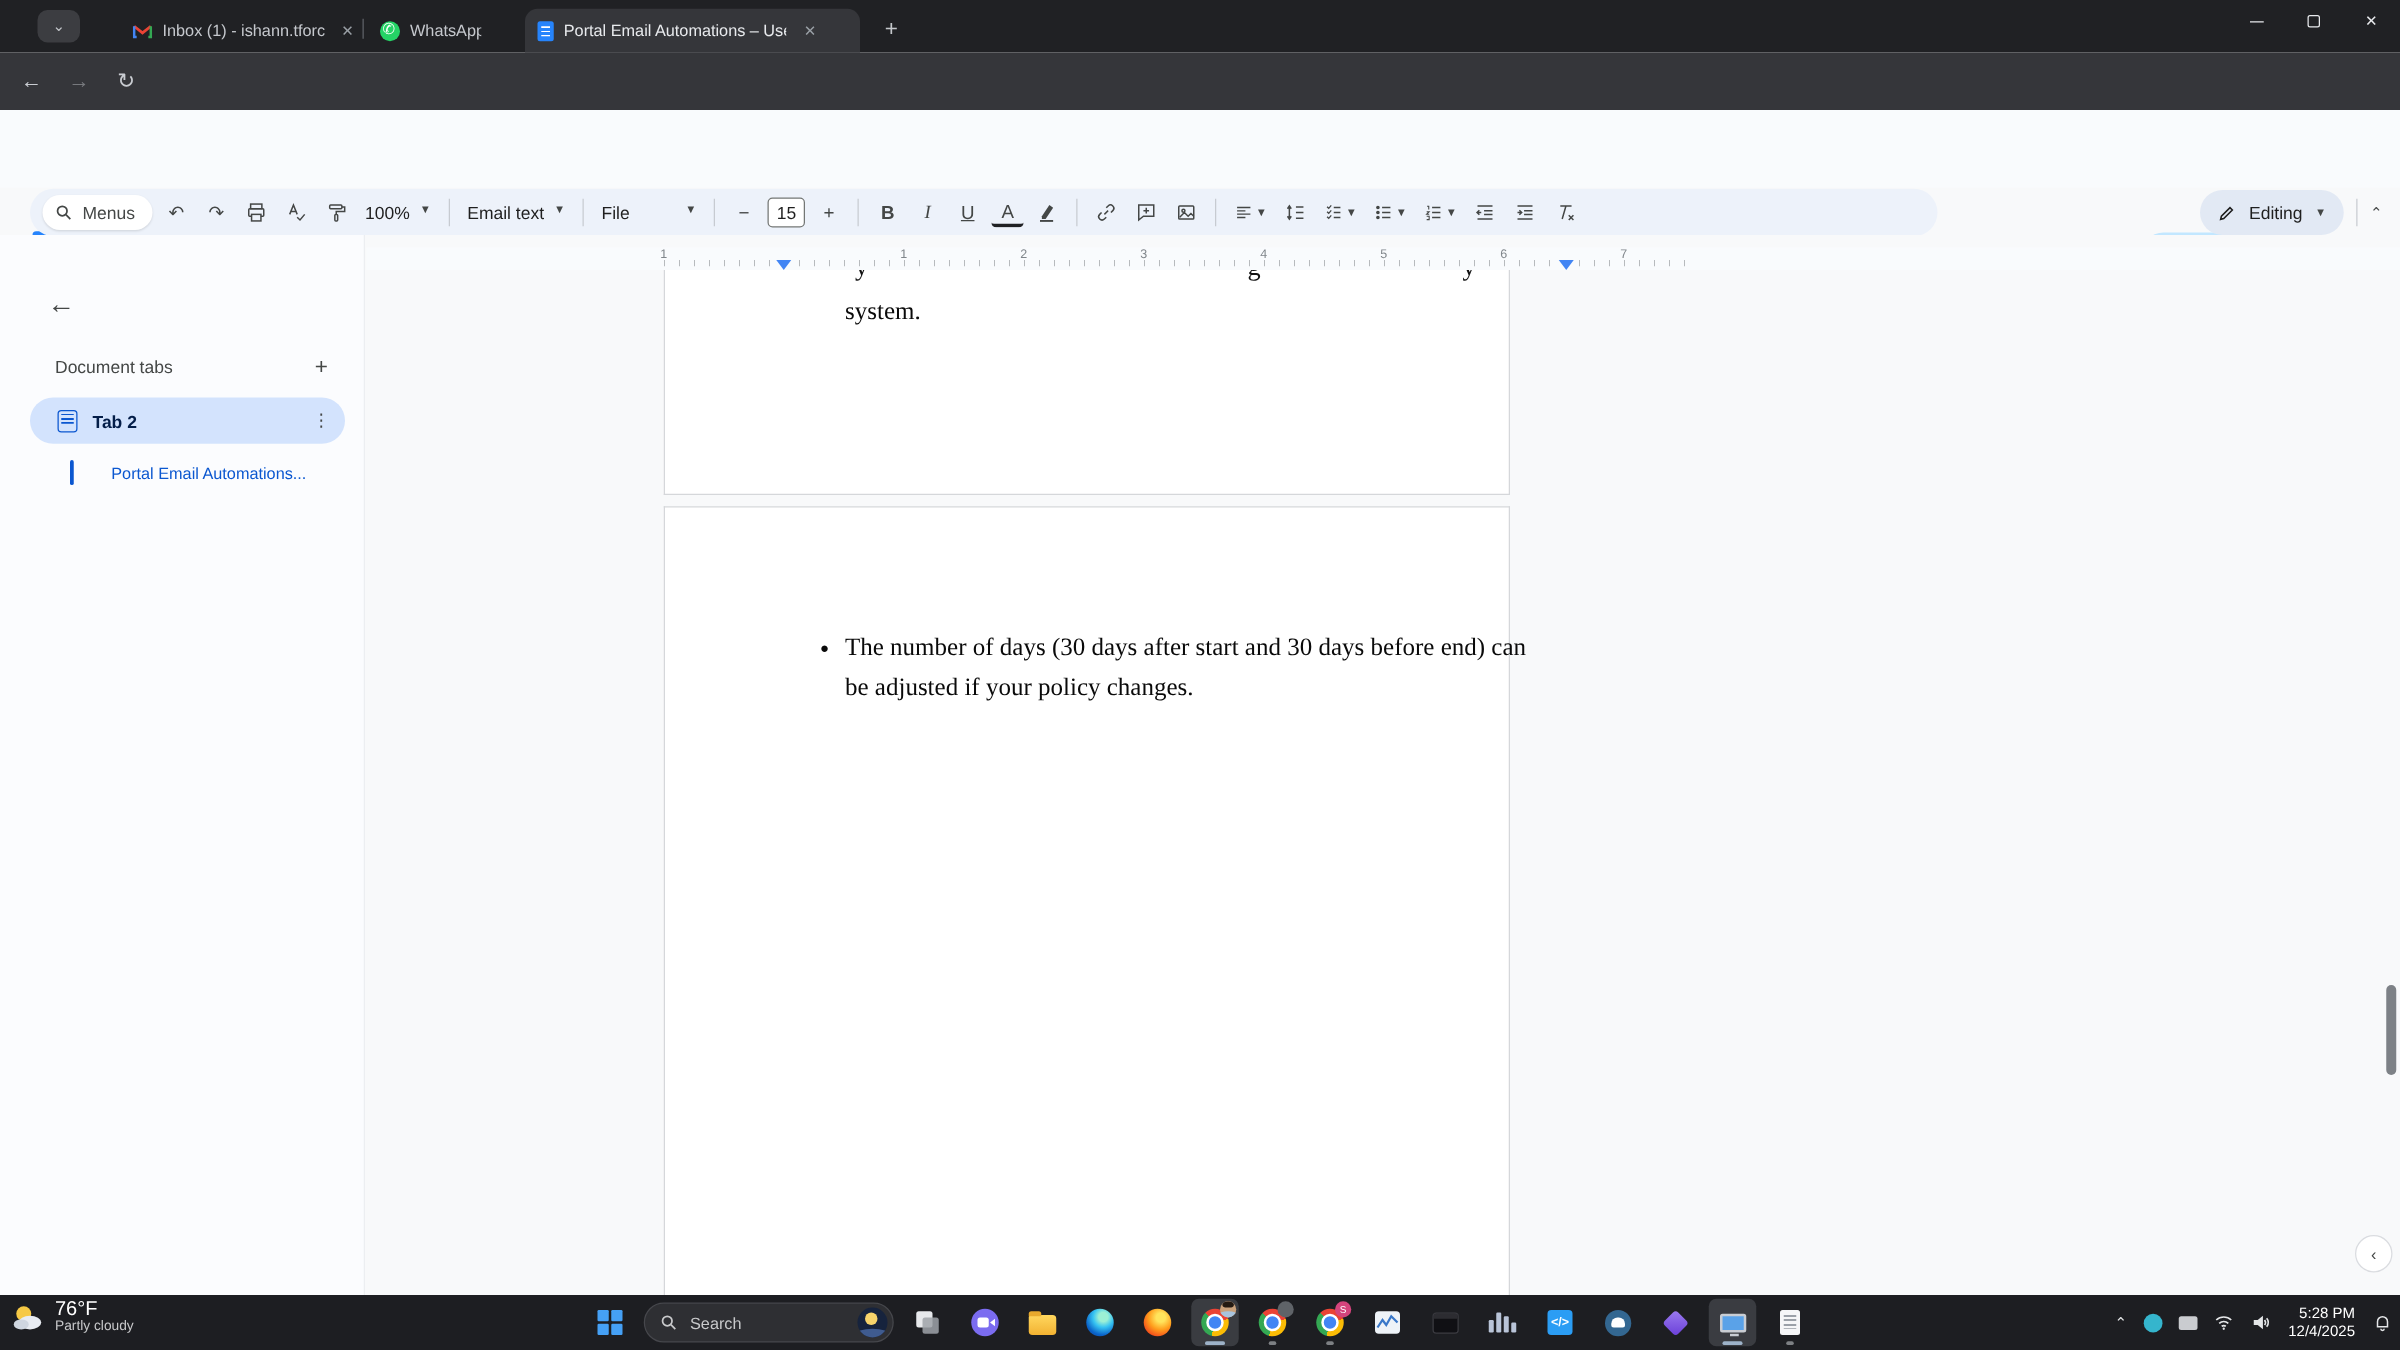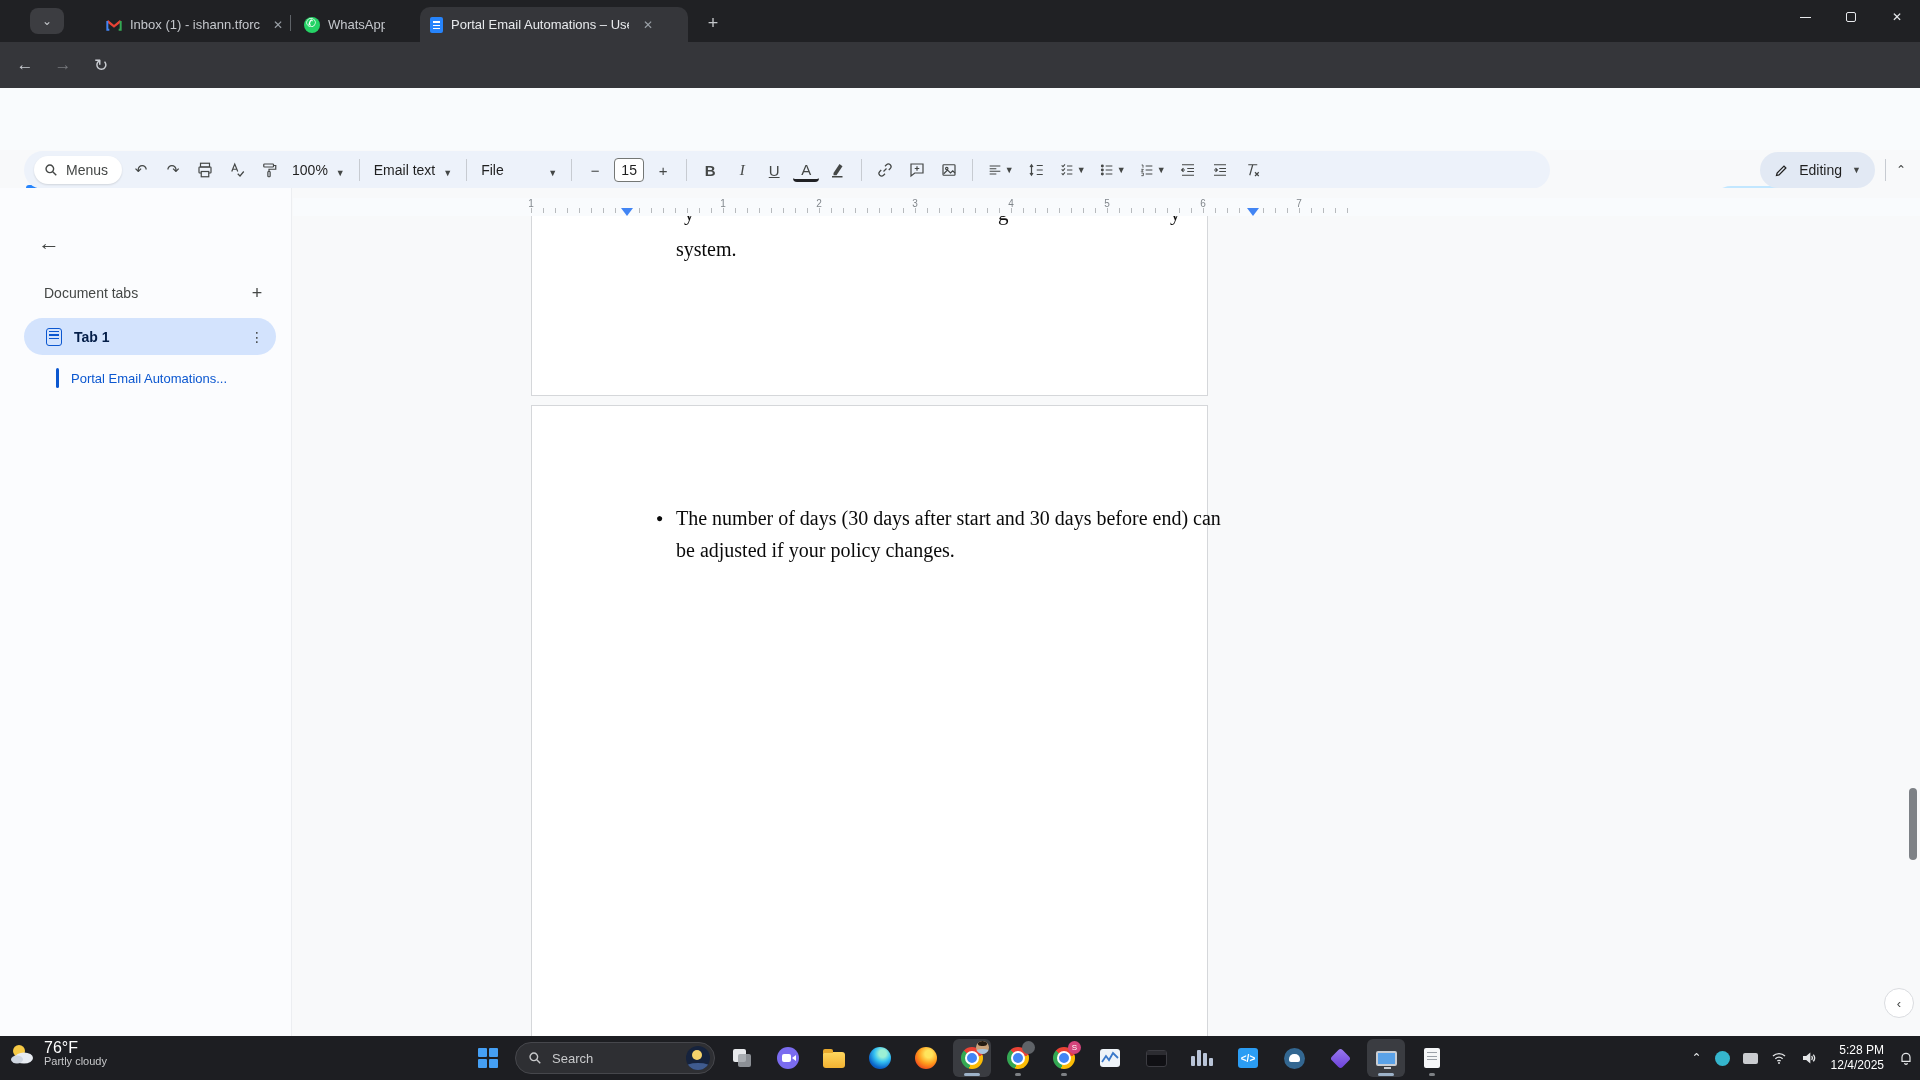--- a/index.html
+++ b/index.html
@@ -67,21 +67,21 @@
 
   
   #dtoolbar { position:absolute; left:24px; top:151px; width:1526px; height:38px; background:#edf2fa; border-radius:19px;
     display:flex; align-items:center; padding:0 10px; gap:6px; color:#444746; }
   .menuspill { background:#fff; border-radius:15px; height:28px; display:flex; align-items:center; gap:8px;
     padding:0 14px 0 10px; font-size:14px; color:#444746; box-shadow:0 1px 2px rgba(0,0,0,.12); }
   .tbi { width:26px; height:26px; display:flex; align-items:center; justify-content:center; border-radius:4px;
     font-size:15px; color:#444746; flex:0 0 auto; }
   .tbi svg { width:18px; height:18px; stroke:#444746; fill:none; stroke-width:1.6; }
   .tsep { width:1px; height:22px; background:#c7cbd1; margin:0 4px; flex:0 0 auto; }
-  .ddtext { font-size:14px; color:#1f1f1f; display:flex; align-items:flex-end; gap:8px; padding:0 4px; }
+  .ddtext { font-size:14px; color:#1f1f1f; display:flex; align-items:flex-start; gap:8px; padding:0 4px; }
   .caret { font-size:9px; color:#444746; }
   #fontsizebox { width:30px; height:24px; border:1px solid #747775; border-radius:4px; background:#fff;
     font-size:14px; color:#1f1f1f; display:flex; align-items:center; justify-content:center; }
   #modearea { position:absolute; right:14px; top:152px; display:flex; align-items:center; gap:10px; }
   #editingpill { height:36px; border-radius:18px; background:#e2e9f4; display:flex; align-items:center; gap:10px;
     padding:0 14px; font-size:14px; color:#1f1f1f; }
   .chev-up { color:#444746; font-size:12px; }
 
   
   #workspace { position:absolute; left:0; top:188px; width:1920px; height:848px; background:#f8f9fa; }
@@ -90,21 +90,21 @@
   #dtabs-title { position:absolute; left:44px; top:97px; font-size:14px; color:#444746; }
   #dtabs-add { position:absolute; left:244px; top:92px; font-size:18px; color:#444746; width:26px; height:26px;
     display:flex; align-items:center; justify-content:center; border-radius:50%; }
   #tab1pill { position:absolute; left:24px; top:130px; width:252px; height:37px; background:#d3e3fd; border-radius:19px;
     display:flex; align-items:center; padding:0 12px 0 22px; gap:12px; }
   #tab1pill .tab1label { font-size:14px; color:#041e49; font-weight:bold; flex:1; }
   #tab1pill .kebab { color:#444746; font-size:14px; letter-spacing:0; }
   .dtab-icon { width:16px; height:18px; border:1.6px solid #0b57d0; border-radius:3px; position:relative; }
   .dtab-icon::after { content:""; position:absolute; left:2px; top:2.5px; right:2px; height:8px;
     background:repeating-linear-gradient(#0b57d0 0 1.4px, transparent 1.4px 3.4px); }
-  #outlineitem { position:absolute; left:56px; top:180px; display:flex; align-items:center; gap:12px; }
+  #outlineitem { position:absolute; left:56px; top:180px; display:flex; align-items:center; gap:30px; }
   #outlineitem .bar { width:3px; height:20px; background:#0b57d0; border-radius:2px; }
   #outlineitem .otext { font-size:13px; color:#0b57d0; }
 
   
   #ruler { position:absolute; left:293px; top:10px; width:1627px; height:18px; background:#f9fbfd; }
   #ruler .ticks { position:absolute; left:238px; top:10px; width:818px; height:5px;
     background:repeating-linear-gradient(to right, #b7babd 0 1px, transparent 1px 12px); }
   .rnum { position:absolute; top:0; font-size:10px; color:#80868b; transform:translateX(-50%); }
   .indent-marker { position:absolute; top:10px; width:0; height:0; transform:translateX(-50%);
     border-left:6px solid transparent; border-right:6px solid transparent; border-top:8px solid #4285f4; }
@@ -488,21 +488,21 @@
   </div>
 
   <div id="workspace">
 
     <div id="leftpanel">
       <div id="backbtn">←</div>
       <div id="dtabs-title">Document tabs</div>
       <div id="dtabs-add">+</div>
       <div id="tab1pill">
         <span class="dtab-icon"></span>
-        <span class="tab1label">Tab 1</span>
+        <span class="tab1label">Tab 2</span>
         <span class="kebab">⋮</span>
       </div>
       <div id="outlineitem">
         <span class="bar"></span>
         <span class="otext">Portal Email Automations...</span>
       </div>
     </div>
 
     <div id="ruler">
       <div class="ticks"></div>

